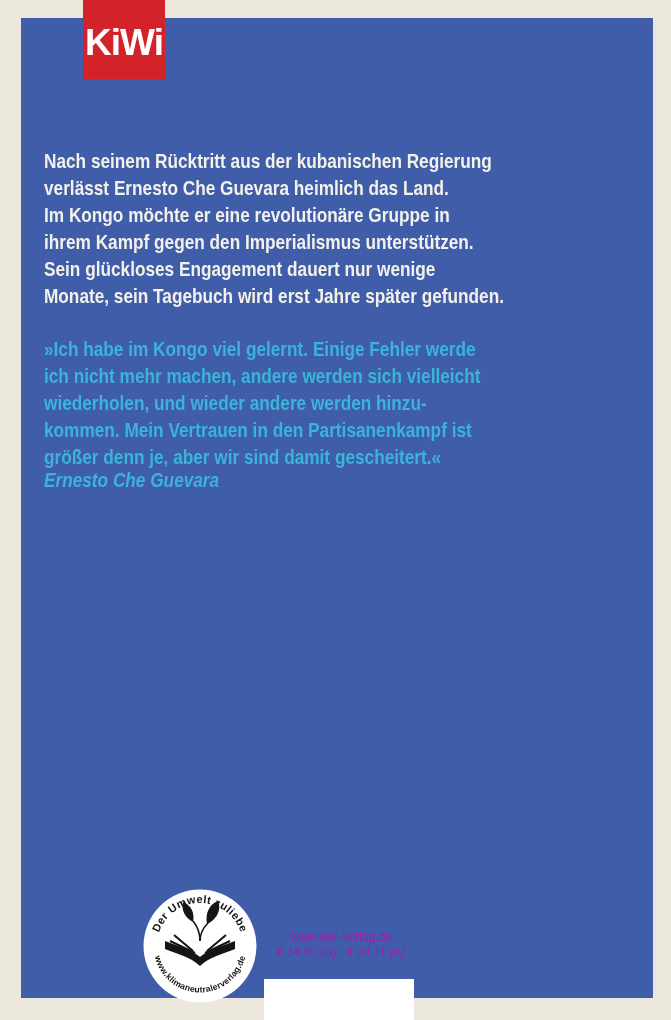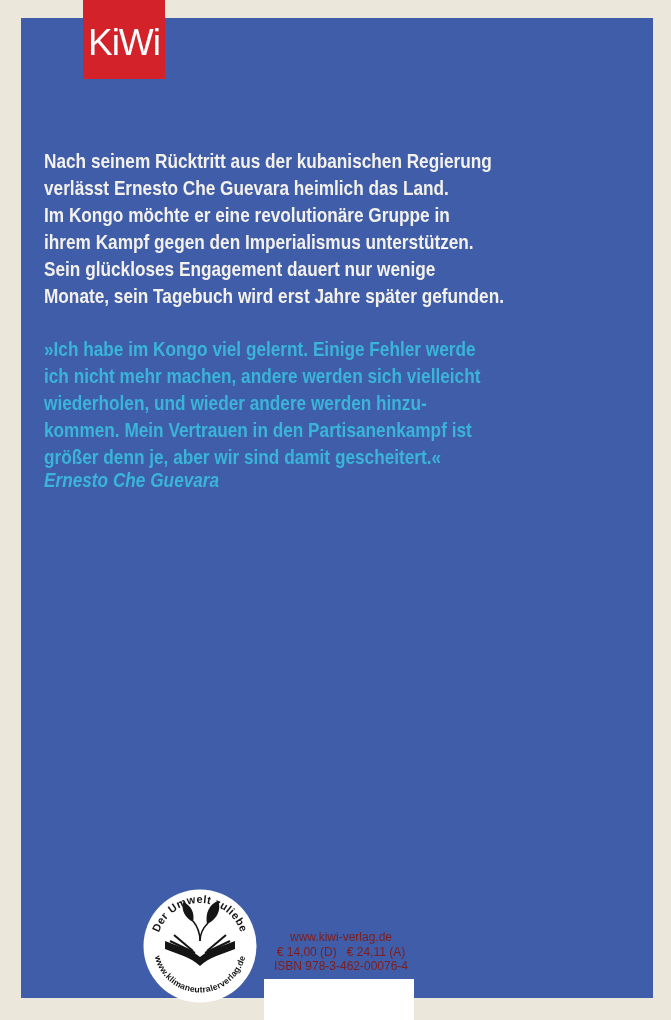--- a/index.html
+++ b/index.html
@@ -19,21 +19,21 @@
   .logo {
     position: absolute;
     left: 83px; top: 0;
     width: 82px; height: 79px;
     background: #d4222b;
     display: flex; align-items: center; justify-content: center;
   }
   .logo-text {
     color: #ffffff;
     font-size: 37px;
-    font-weight: 400;
+    font-weight: 700;
     letter-spacing: -1px;
     padding-top: 6px;
   }
   .textblock {
     position: absolute;
     left: 44px;
     white-space: pre;
     font-weight: bold;
     font-size: 21px;
     line-height: 27px;
@@ -58,25 +58,25 @@
   .seal {
     position: absolute;
     left: 143px; top: 889px;
     width: 114px; height: 114px;
   }
   .footer {
     position: absolute;
     left: 241px; top: 930px;
     width: 200px;
     text-align: center;
-    color: #7f1d1d;
+    color: #a21caf;
     font-size: 12px;
     line-height: 14.5px;
   }
-  .footer .price-row span { display: inline-block; }
+  .footer .price-row span { display: inline-block; font-style: italic; }
   .footer .gap { width: 10px; display: inline-block; }
   .barcode-box {
     position: absolute;
     left: 264px; top: 979px;
     width: 150px; height: 41px;
     background: #ffffff;
   }
 </style>
 </head>
 <body>
@@ -127,16 +127,15 @@
     </g>
     <path d="M22,52 C34,57 48,60 57,68 C66,60 80,57 92,52 L92,60 C80,65 66,68 57,77 C48,68 34,65 22,60 Z" fill="#151515"></path>
   </g>
 </svg>
 
 <div class="footer">
   <div>www.kiwi-verlag.de</div>
   <div class="price-row">
     <span>€ 14,00 (D)</span><span class="gap"></span><span>€ 24,11 (A)</span>
   </div>
-  <div>ISBN 978-3-462-00076-4</div>
 </div>
 
 <div class="barcode-box"></div>
 
 </body></html>

